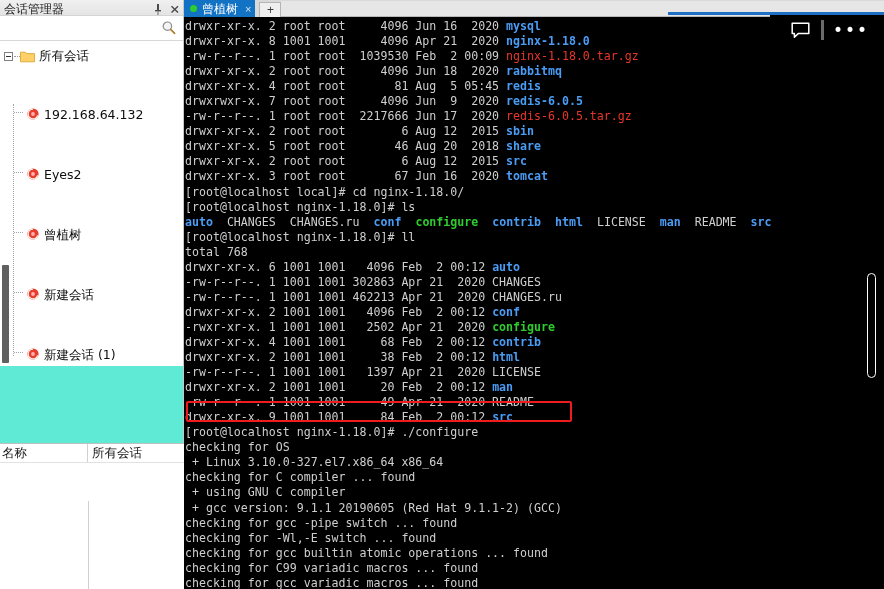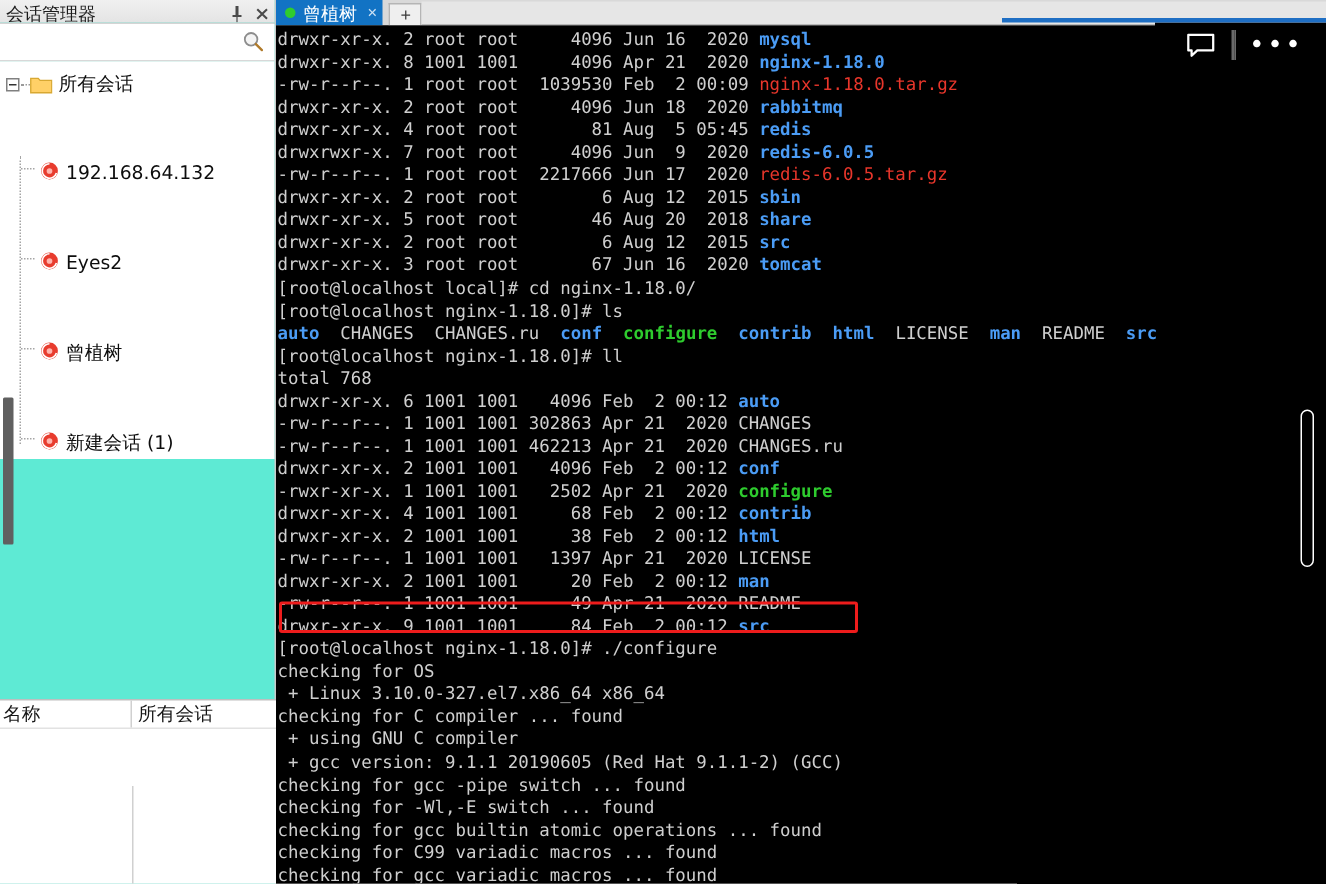--- a/index.html
+++ b/index.html
@@ -188,21 +188,21 @@
     width: 7px;
     height: 98px;
     background: #606060;
     border-radius: 1px;
   }
 
   
   #props {
     position: absolute;
     left: 0;
-    top: 466px;
+    top: 443px;
     width: 184px;
     bottom: 0;
     border-top: 1px solid #bfbfbf;
     background: #ffffff;
     box-sizing: border-box;
   }
   .prop-row {
     display: flex;
     height: 19px;
     border-bottom: 1px solid #e2e2e2;
@@ -499,20 +499,31 @@
         </div>
         <div class="tree-item">
           <span class="elbow"></span>
           <span class="sess-icon">
             <svg width="14" height="14" viewBox="0 0 14 14">
               <circle cx="7" cy="7" r="5.6" fill="#e83c2e"></circle>
               <path d="M7 2.2a4.8 4.8 0 1 0 4.6 6.1" fill="none" stroke="#ffffff" stroke-width="1.1"></path>
               <circle cx="7" cy="7" r="1.9" fill="#ffb3ac"></circle>
             </svg>
           </span>
+          <span class="tree-label">新建会话</span>
+        </div>
+        <div class="tree-item">
+          <span class="elbow"></span>
+          <span class="sess-icon">
+            <svg width="14" height="14" viewBox="0 0 14 14">
+              <circle cx="7" cy="7" r="5.6" fill="#e83c2e"></circle>
+              <path d="M7 2.2a4.8 4.8 0 1 0 4.6 6.1" fill="none" stroke="#ffffff" stroke-width="1.1"></path>
+              <circle cx="7" cy="7" r="1.9" fill="#ffb3ac"></circle>
+            </svg>
+          </span>
           <span class="tree-label">新建会话 (1)</span>
         </div>
       </div>
     </div>
 
     <div id="left-scroll-thumb"></div>
 
     <div id="props">
       <div class="prop-row">
         <div class="prop-key">名称</div>

